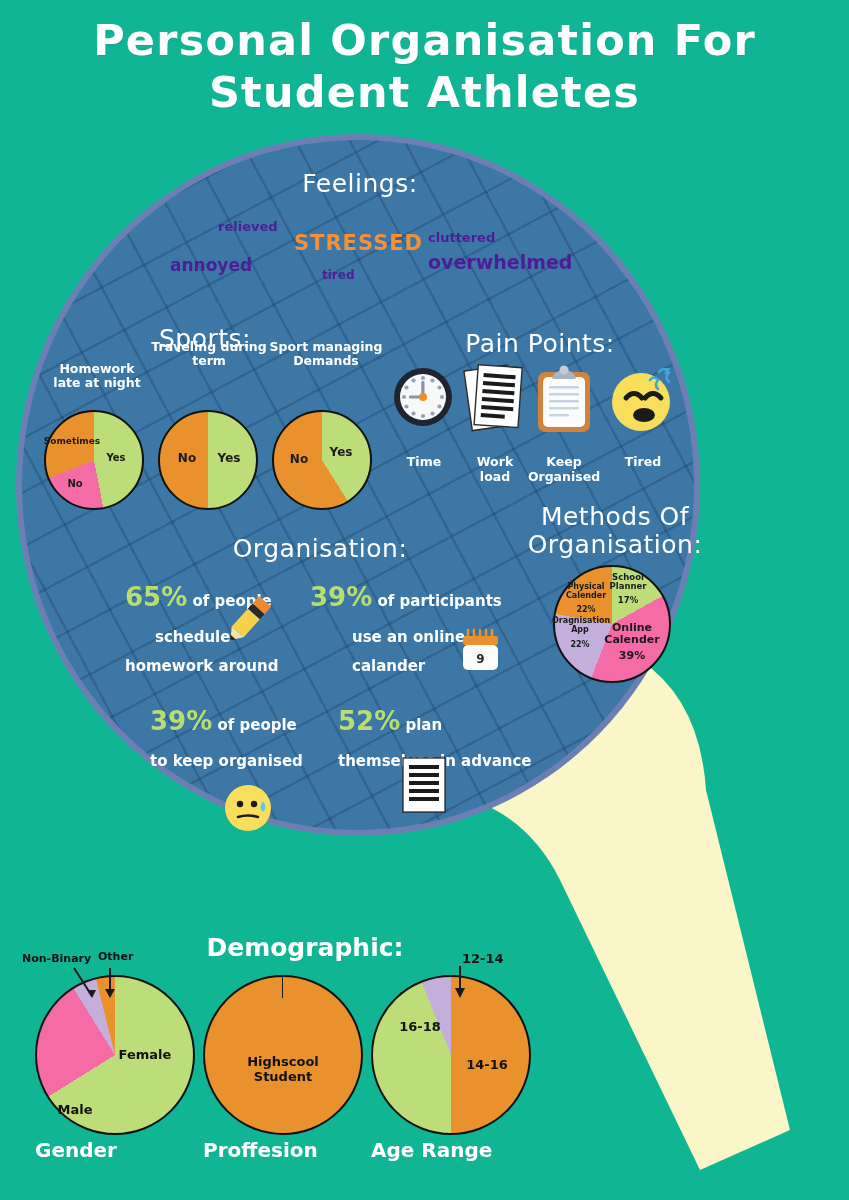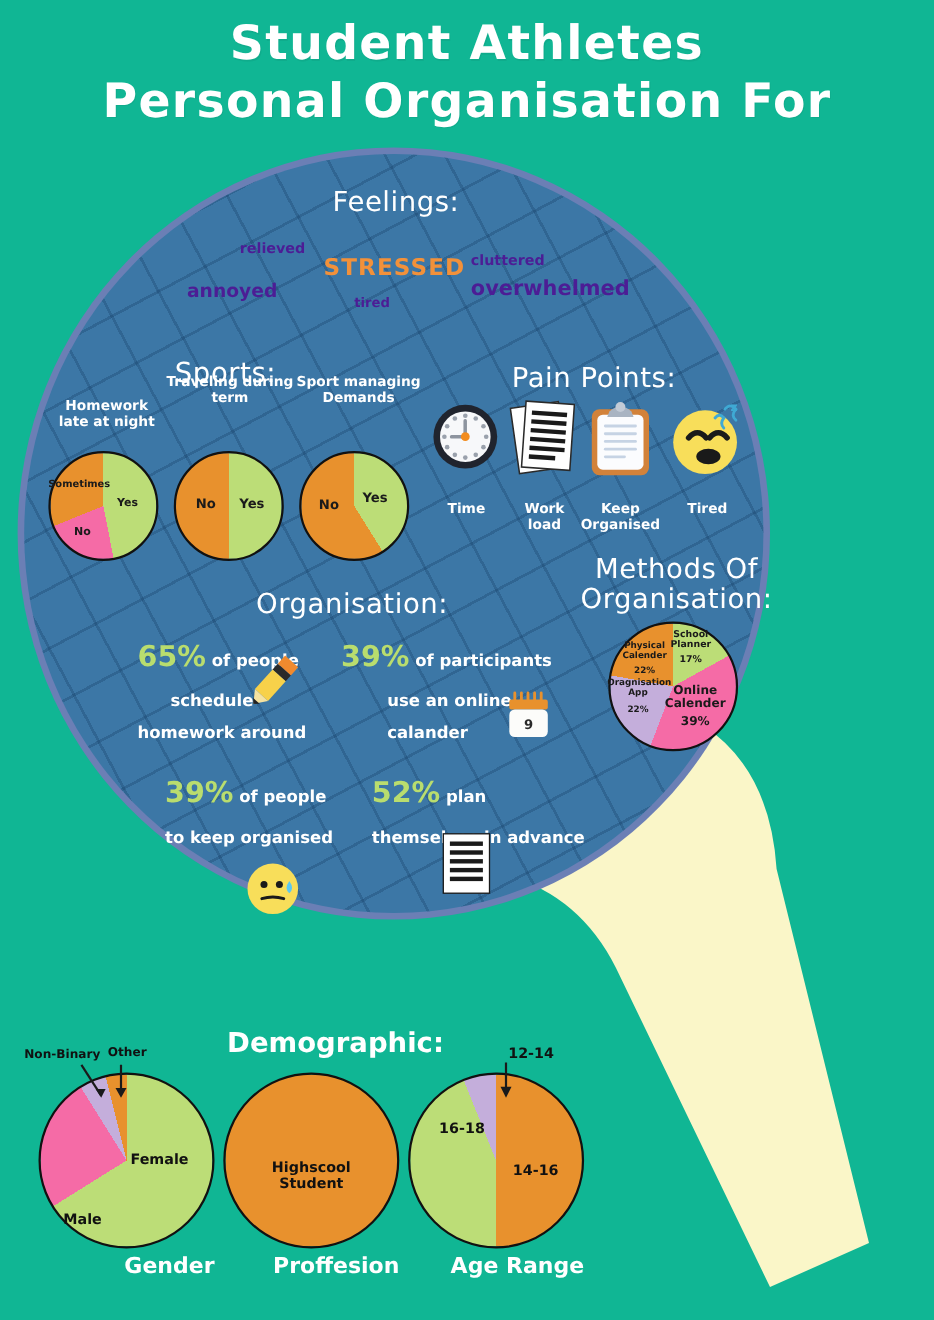--- a/index.html
+++ b/index.html
@@ -121,21 +121,21 @@
     color:#ffffff;
     font-weight:bold;
     font-size:25px;
     text-align:center;
   }
   .demo-caption {
     position:absolute;
     color:#ffffff;
     font-weight:bold;
     font-size:20px;
-    text-align:right;
+    text-align:left;
     width:160px;
   }
   .demo-pie { position:absolute; border-radius:50%; border:2px solid #111; }
   .demo-label {
     position:absolute;
     color:#111;
     font-weight:bold;
     font-size:13px;
     text-align:center;
     line-height:1.15;
@@ -148,22 +148,22 @@
     font-size:11px;
     white-space:nowrap;
   }
 </style>
 </head>
 <body>
 
 <div id="stage">
 
   <div class="title-block">
+    <div class="title-line">Personal Organisation For</div>
     <div class="title-line">Student Athletes</div>
-    <div class="title-line">Personal Organisation For</div>
   </div>
 
   <svg class="handle" viewBox="0 0 849 1200" preserveAspectRatio="none">
     <path d="M 470 690 L 640 660 Q 700 700 706 790 L 790 1130 L 700 1170 L 560 880 Q 520 800 430 790 Z" fill="#FAF6C8"></path>
   </svg>
 
   <div class="paddle">
     <div class="paddle-grid"></div>
   </div>
 

